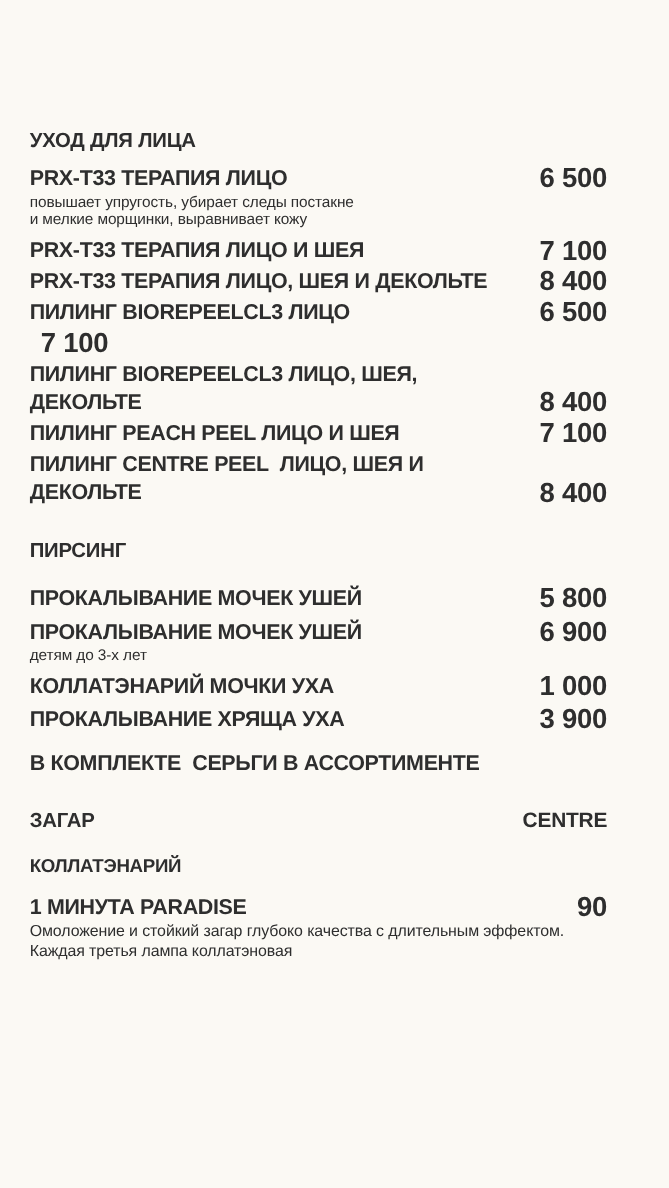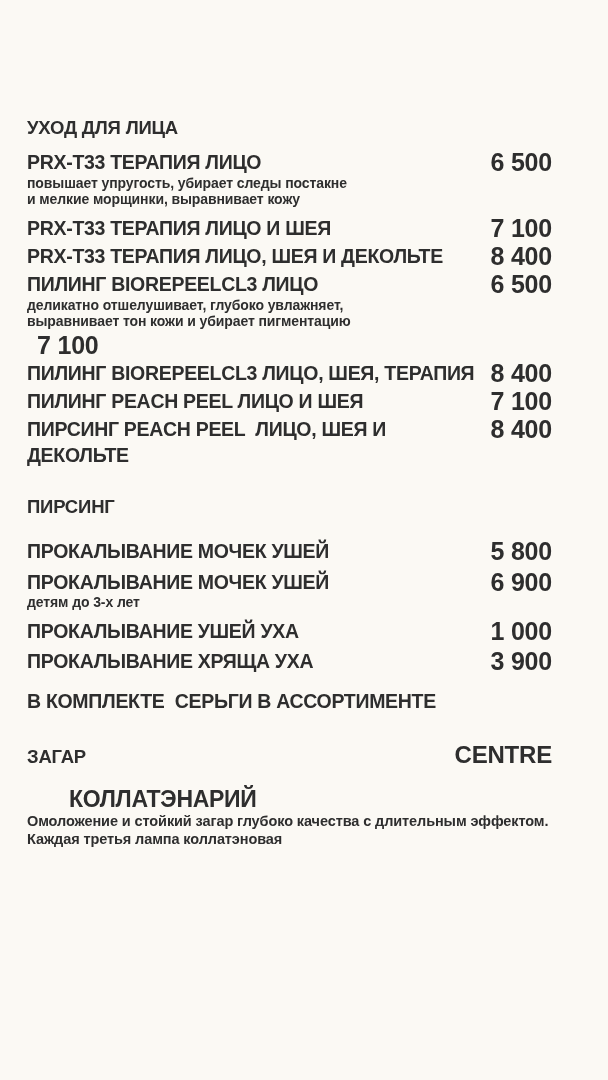--- a/index.html
+++ b/index.html
@@ -25,60 +25,59 @@
     font-weight: bold;
     letter-spacing: -0.2px;
     white-space: pre-wrap;
   }
   .section-heading-row {
     display: flex;
     justify-content: space-between;
     align-items: baseline;
   }
   .heading-right {
-    font-size: 24px;
+    font-size: 19px;
     font-weight: bold;
     letter-spacing: -0.2px;
   }
   .h1 { margin: 0 0 9px 0; }
   .h2 { margin: 27px 0 19px 0; }
   .h3 { margin: 27px 0 0 0; text-align: center; }
   .sub-heading {
-    font-size: 23px;
+    font-size: 17px;
     line-height: 26px;
     font-weight: bold;
     letter-spacing: -0.3px;
     margin-top: 17px;
-    margin-left: 42px;
   }
   .row {
     display: flex;
     justify-content: space-between;
-    align-items: flex-start;
+    align-items: flex-end;
     line-height: 26px;
   }
   .row + .row { margin-top: 2px; }
   .item-name {
     font-size: 19.5px;
     font-weight: bold;
     letter-spacing: -0.3px;
     white-space: pre-wrap;
   }
   .item-price {
     font-size: 25px;
     font-weight: bold;
     letter-spacing: -0.2px;
     white-space: pre-wrap;
     flex-shrink: 0;
     padding-left: 10px;
   }
   .desc {
     font-size: 14px;
     line-height: 15.5px;
-    font-weight: bold;
+    font-weight: normal;
     letter-spacing: -0.1px;
     margin: 1px 0 8px 0;
     white-space: pre-wrap;
   }
   .desc.after { margin-bottom: 3px; }
   .desc.single { margin: 0 0 7px 0; }
   .desc.wide {
     font-size: 14.5px;
     line-height: 18.5px;
     margin: 0;
@@ -116,70 +115,72 @@
 
   <div class="row">
     <span class="item-name">PRX-T33 ТЕРАПИЯ ЛИЦО, ШЕЯ И ДЕКОЛЬТЕ</span>
     <span class="item-price">8 400</span>
   </div>
 
   <div class="row">
     <span class="item-name">ПИЛИНГ BIOREPEELCL3 ЛИЦО</span>
     <span class="item-price">6 500</span>
   </div>
-  <div class="desc after">деликатно отшелушивает, глубоко увлажняет,
-выравнивает тон кожи и убирает пигментацию</div>
 
   <div class="row">
     <span class="item-price">7 100</span>
   </div>
 
   <div class="row">
-    <span class="item-name">ПИЛИНГ BIOREPEELCL3 ЛИЦО, ШЕЯ, ТЕРАПИЯ</span>
+    <span class="item-name">ПИЛИНГ BIOREPEELCL3 ЛИЦО, ШЕЯ, ДЕКОЛЬТЕ</span>
     <span class="item-price">8 400</span>
   </div>
 
   <div class="row">
     <span class="item-name">ПИЛИНГ PEACH PEEL ЛИЦО И ШЕЯ</span>
     <span class="item-price">7 100</span>
   </div>
 
   <div class="row">
-    <span class="item-name">ПИРСИНГ PEACH PEEL  ЛИЦО, ШЕЯ И ДЕКОЛЬТЕ</span>
+    <span class="item-name">ПИЛИНГ CENTRE PEEL  ЛИЦО, ШЕЯ И ДЕКОЛЬТЕ</span>
     <span class="item-price">8 400</span>
   </div>
 
   <div class="section-heading h2">ПИРСИНГ</div>
 
   <div class="row">
     <span class="item-name">ПРОКАЛЫВАНИЕ МОЧЕК УШЕЙ</span>
     <span class="item-price">5 800</span>
   </div>
 
   <div class="row mt5">
     <span class="item-name">ПРОКАЛЫВАНИЕ МОЧЕК УШЕЙ</span>
     <span class="item-price">6 900</span>
   </div>
   <div class="desc single">детям до 3-х лет</div>
 
   <div class="row">
-    <span class="item-name">ПРОКАЛЫВАНИЕ УШЕЙ УХА</span>
+    <span class="item-name">КОЛЛАТЭНАРИЙ МОЧКИ УХА</span>
     <span class="item-price">1 000</span>
   </div>
 
   <div class="row mt4">
     <span class="item-name">ПРОКАЛЫВАНИЕ ХРЯЩА УХА</span>
     <span class="item-price">3 900</span>
   </div>
 
   <div class="note">В КОМПЛЕКТЕ  СЕРЬГИ В АССОРТИМЕНТЕ</div>
 
   <div class="section-heading-row h3">
     <span class="section-heading">ЗАГАР</span>
     <span class="heading-right">CENTRE</span>
   </div>
 
   <div class="sub-heading">КОЛЛАТЭНАРИЙ</div>
 
+  <div class="row mt11">
+    <span class="item-name">1 МИНУТА PARADISE</span>
+    <span class="item-price">90</span>
+  </div>
   <div class="desc wide">Омоложение и стойкий загар глубоко качества с длительным эффектом.
 Каждая третья лампа коллатэновая</div>
 
 </div>
 
 </body></html>

